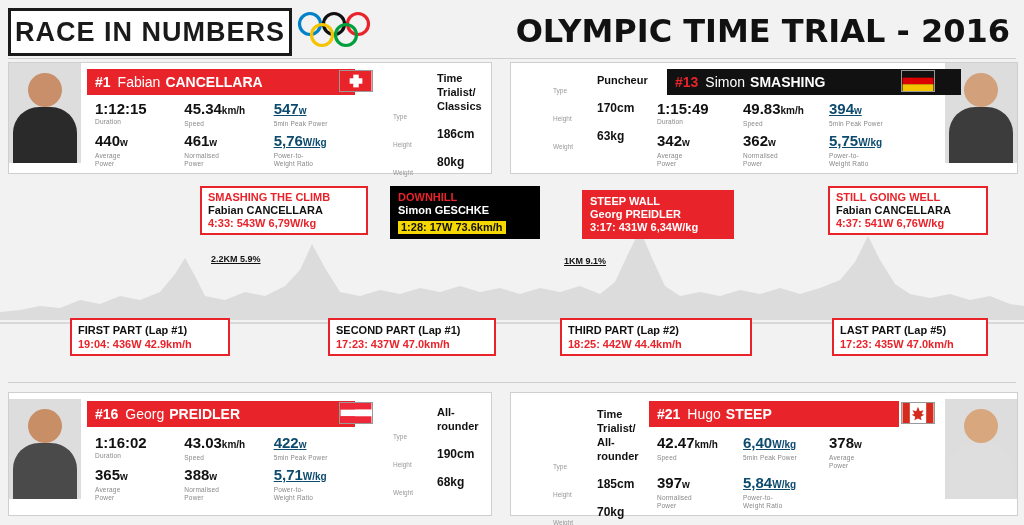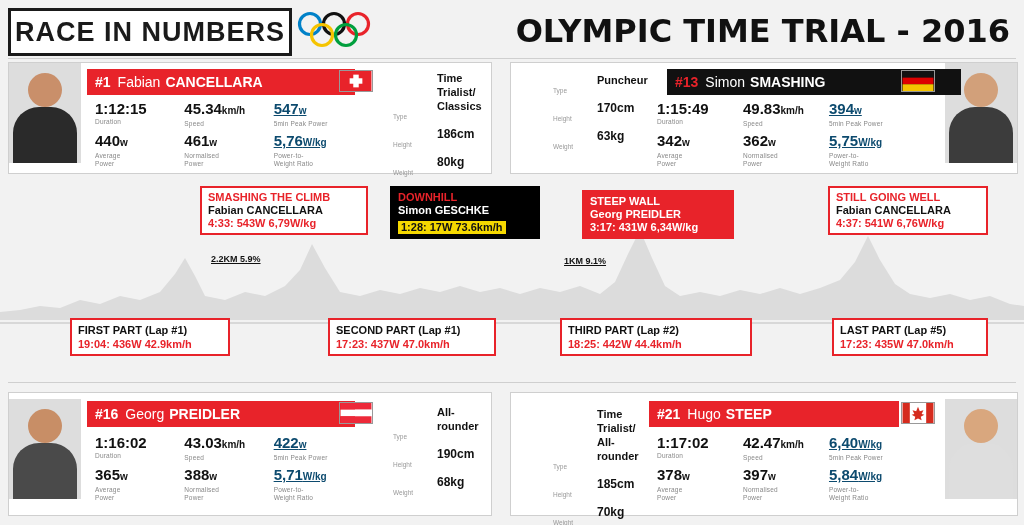--- a/index.html
+++ b/index.html
@@ -370,24 +370,20 @@
 
     <svg class="flag" style="position:absolute;left:390px;top:9px;" viewBox="0 0 34 22">
       <rect width="34" height="22" fill="#fff"></rect>
         <rect width="8" height="22" fill="#d52b1e"></rect>
         <rect x="26" width="8" height="22" fill="#d52b1e"></rect>
       <polygon points="17,4 19,9 23,8 21,12 24,13 20,15 21,19 17,17 13,19 14,15 10,13 13,12 11,8 15,9" fill="#d52b1e"></polygon>
     </svg>
 
     <div class="statgrid" style="position:absolute;left:138px;top:36px;width:258px;">
       <div class="stat">
-        <div class="v"><span>1:17:02</span></div>
-        <div class="l">Duration</div>
-      </div>
-      <div class="stat">
         <div class="v"><span>42.47</span><span class="u">km/h</span></div>
         <div class="l">Speed</div>
       </div>
       <div class="stat">
         <div class="v red"><span>6,40</span><span class="u">W/kg</span></div>
         <div class="l">5min Peak Power</div>
       </div>
       <div class="stat">
         <div class="v"><span>378</span><span class="u">w</span></div>
         <div class="l" style="white-space:pre-line;">Average

